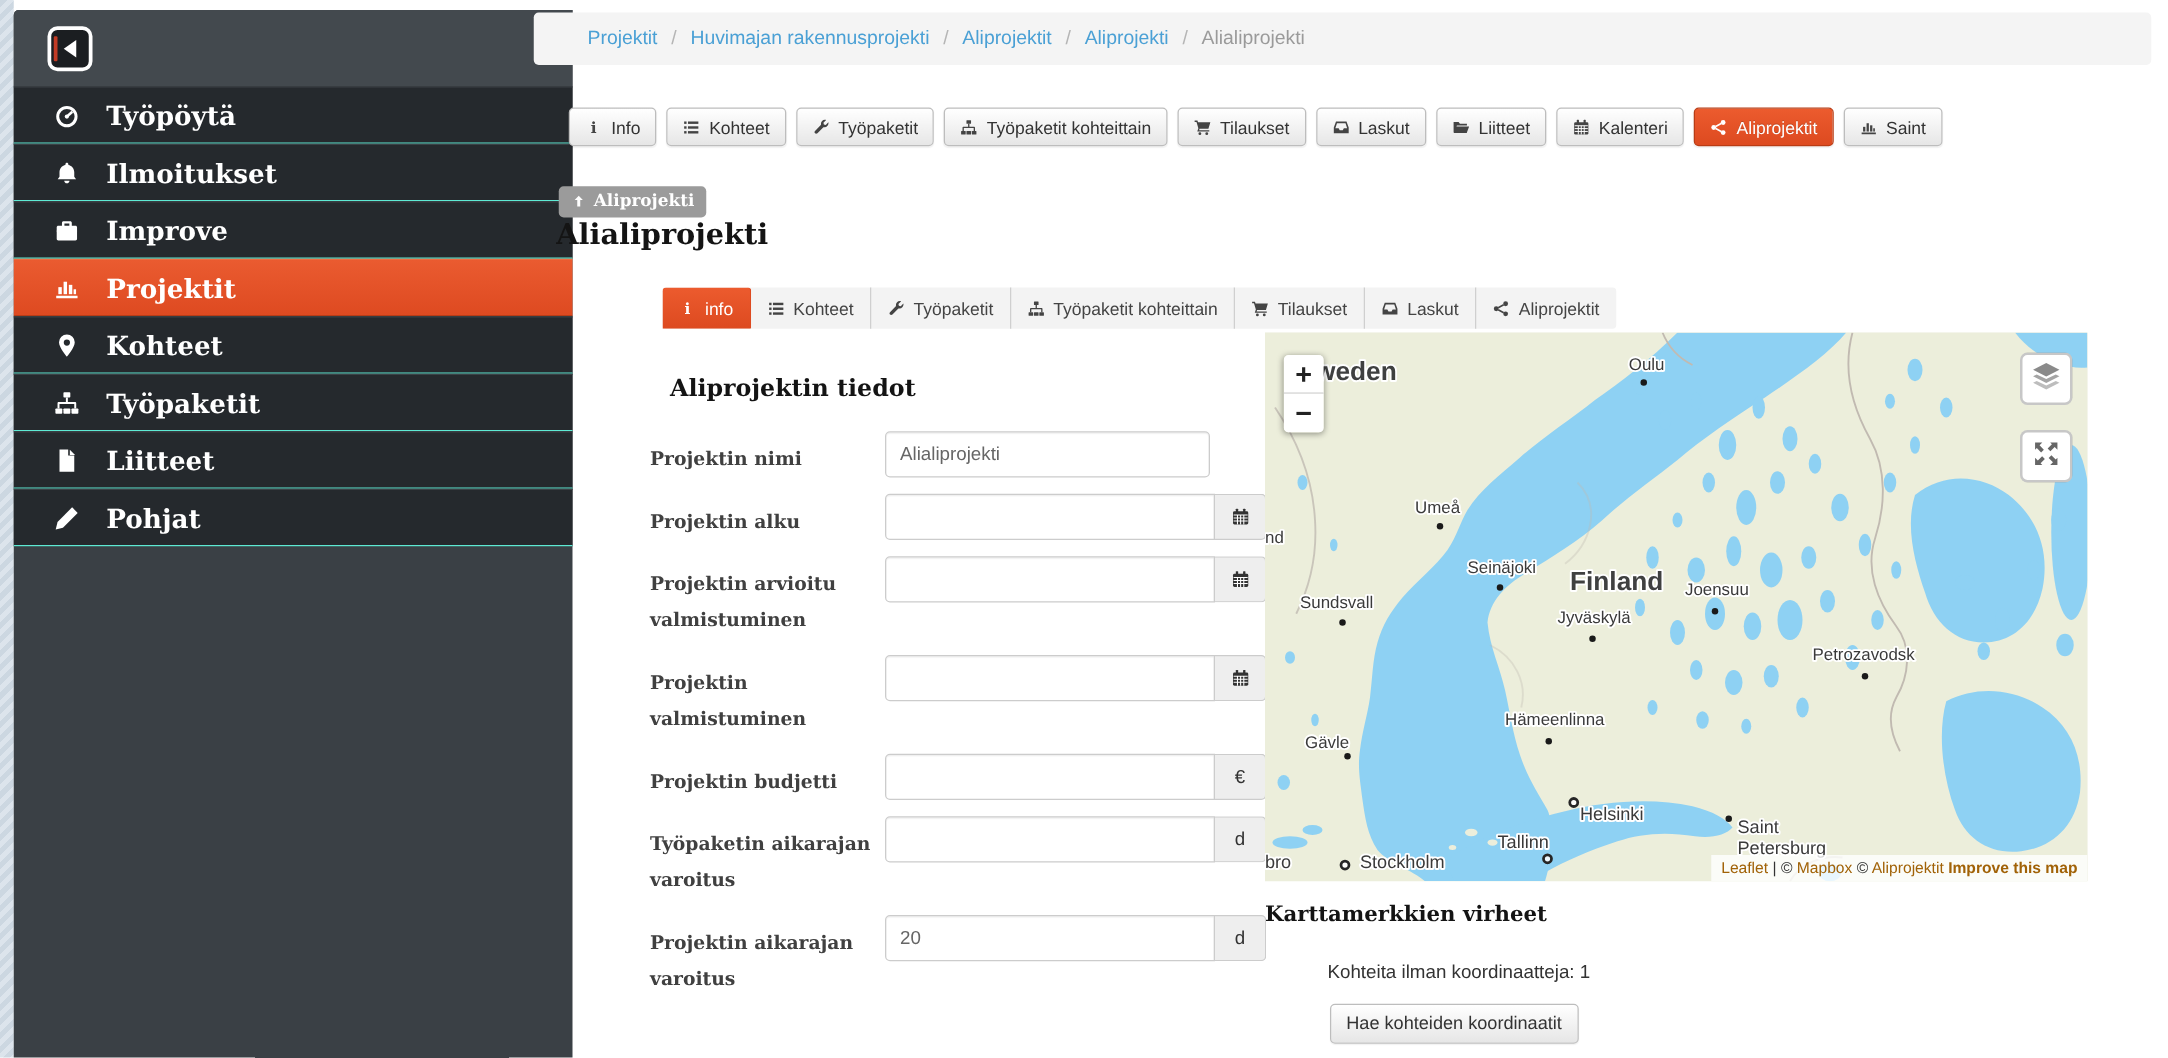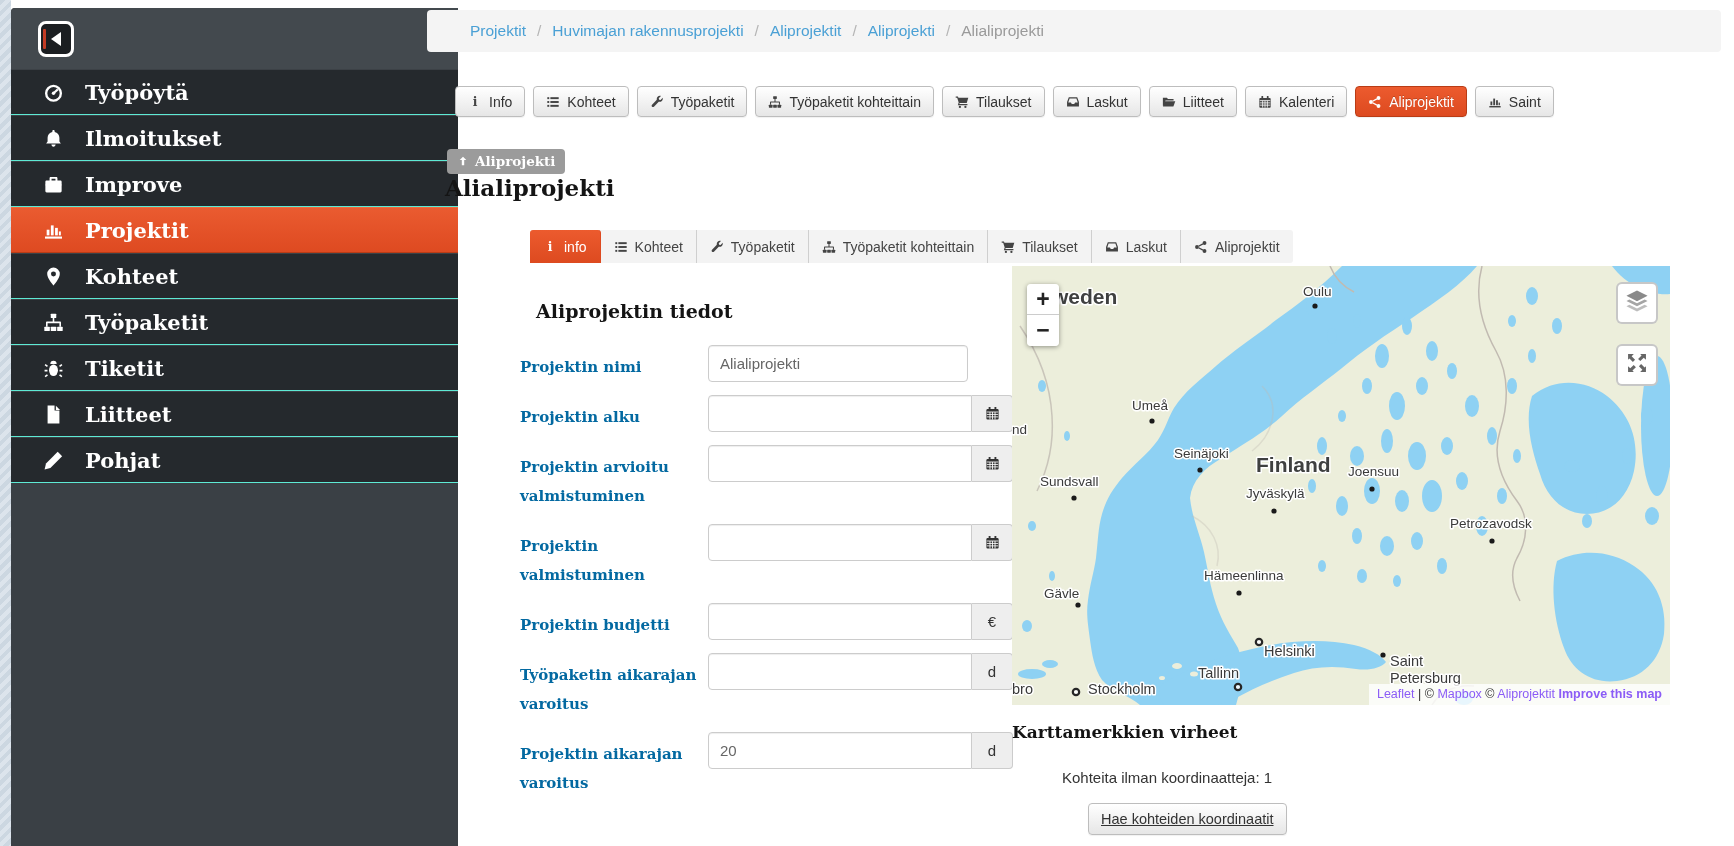--- a/index.html
+++ b/index.html
@@ -63,21 +63,21 @@
   .tab .b-icon { display:flex; color:#444; }
   .tab.active { background:linear-gradient(#ec5b2e,#dd4a20); color:#fff; border-radius:3px 3px 0 0;
     border-right-color:#dd4a20; }
   .tab.active .b-icon { color:#fff; }
 
   
   .form-col { position:absolute; left:520px; top:300px; width:492px; }
   .form-col h2 { font-size:19px; color:#141414; margin-bottom:23px;margin-left:16px; }
   .f-row { display:flex; margin-bottom:13px; }
   .f-label { width:188px; flex:0 0 188px; padding:8px 10px 0 0; font-family:"DejaVu Serif", serif;
-    font-weight:bold; font-size:15px; color:#0369a1; line-height:29px; }
+    font-weight:bold; font-size:15px; color:#404040; line-height:29px; }
   .f-group { display:flex; }
   .f-input { height:37px; width:264px; border:1px solid #ccc; border-radius:4px; padding:0 11px;
     font-size:15px; color:#666; background:#fff; box-shadow:inset 0 1px 1px rgba(0,0,0,.07);
     font-family:"Liberation Sans", sans-serif; }
   .f-group.no-addon .f-input { width:260px; }
   .f-group.with-addon .f-input { border-radius:4px 0 0 4px; }
   .f-addon { width:41px; height:37px; background:#eee; border:1px solid #ccc; border-left:none;
     border-radius:0 4px 4px 0; display:flex; align-items:center; justify-content:center;
     font-size:15px; color:#333; }
   .f-addon .b-icon { display:flex; color:#333; }
@@ -101,26 +101,26 @@
   .searchbox input::placeholder { color:#8a97a0; }
 
   .mapbtn { position:absolute; right:12px; width:42px; height:42px; background:#fff;
     border:2px solid rgba(0,0,0,.22); border-radius:6px; display:flex; align-items:center;
     justify-content:center; cursor:pointer; }
   .mapbtn.layers { top:16px; }
   .mapbtn.expand { top:78px; color:#666; }
 
   .attrib { position:absolute; right:0; bottom:0; background:rgba(255,255,255,.8);
     padding:3px 8px 4px; font-size:12.5px; color:#333; white-space:nowrap; }
-  .attrib a { color:#8b5cf6; text-decoration:none; cursor:pointer; }
+  .attrib a { color:#a16207; text-decoration:none; cursor:pointer; }
   .attrib .seg-bold a { font-weight:bold;margin-top:33px; }
 
   .map-errors h2 { font-size:17px; color:#141414; margin-top:17px; }
   .map-errors .count-text { font-size:15px; color:#333; margin:27px 0 17px 50px; }
-  .map-errors .btn { margin-left:76px; font-size:14.5px; height:32px;text-decoration:underline; }
+  .map-errors .btn { margin-left:52px; font-size:14.5px; height:32px; }
 </style>
 </head>
 <body>
 
 <div class="edge-strip"></div>
 
 <nav class="sidebar">
   <div class="sidebar-header">
     <div class="logo">
       <span class="logo-tri"></span>
@@ -178,30 +178,20 @@
         <span class="mi-icon">
           <svg viewBox="0 0 16 16" width="21" height="21" fill="currentColor" aria-hidden="true">
             <rect x="5.9" y="1.3" width="4.2" height="3.3" rx=".5"></rect>
             <rect x="1" y="11.2" width="4.2" height="3.3" rx=".5"></rect>
             <rect x="5.9" y="11.2" width="4.2" height="3.3" rx=".5"></rect>
             <rect x="10.8" y="11.2" width="4.2" height="3.3" rx=".5"></rect>
             <path d="M7.4 4.6h1.2v2.7h4.3c.5 0 .8.3.8.8v3.1h-1.2V8.5H3.5v2.7H2.3V8.1c0-.5.3-.8.8-.8h4.3z"></path>
           </svg>
         </span>
         <span>Työpaketit</span>
-      </li>
-      <li>
-        <span class="mi-icon">
-          <svg viewBox="0 0 16 16" width="21" height="21" fill="currentColor" aria-hidden="true">
-            <ellipse cx="8" cy="9.4" rx="3.4" ry="4.4"></ellipse>
-            <path d="M8 2.1a2.4 2.4 0 0 1 2.4 2.4H5.6A2.4 2.4 0 0 1 8 2.1z"></path>
-            <path d="M3.4 6.4 1.6 5m1.8 4.6H1.2m2.2 3.2-1.8 1.4M12.6 6.4 14.4 5m-1.8 4.6h2.2m-2.2 3.2 1.8 1.4" stroke="currentColor" stroke-width="1.2" fill="none"></path>
-          </svg>
-        </span>
-        <span>Tiketit</span>
       </li>
       <li>
         <span class="mi-icon">
           <svg viewBox="0 0 16 16" width="21" height="21" fill="currentColor" aria-hidden="true">
             <path d="M3.5 1.2h5.3v3.7h3.7v9.9H3.5z"></path>
             <path d="M9.8 1.4l3.2 3.2H9.8z"></path>
           </svg>
         </span>
         <span>Liitteet</span>
       </li>

